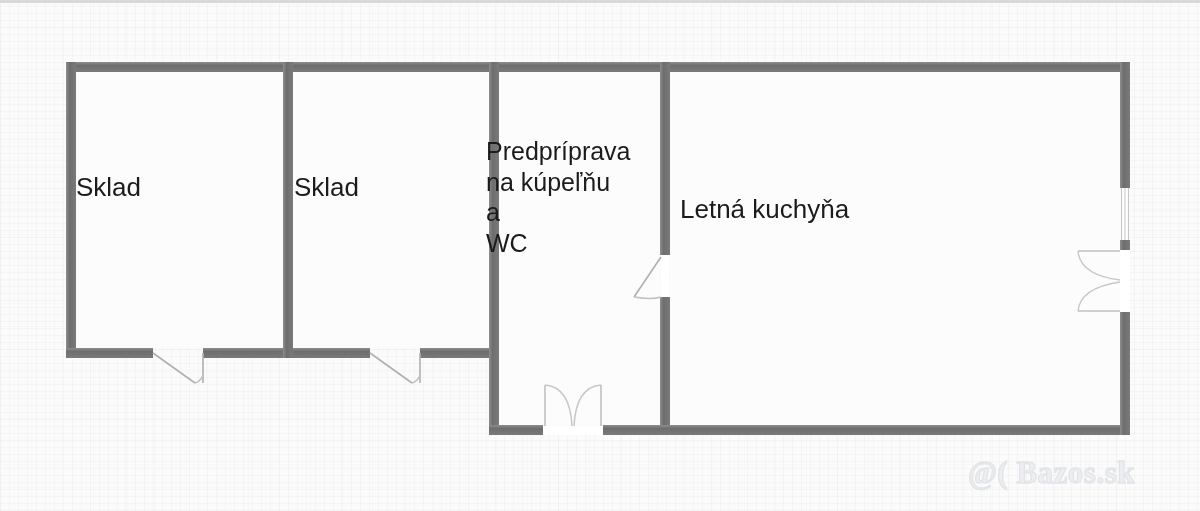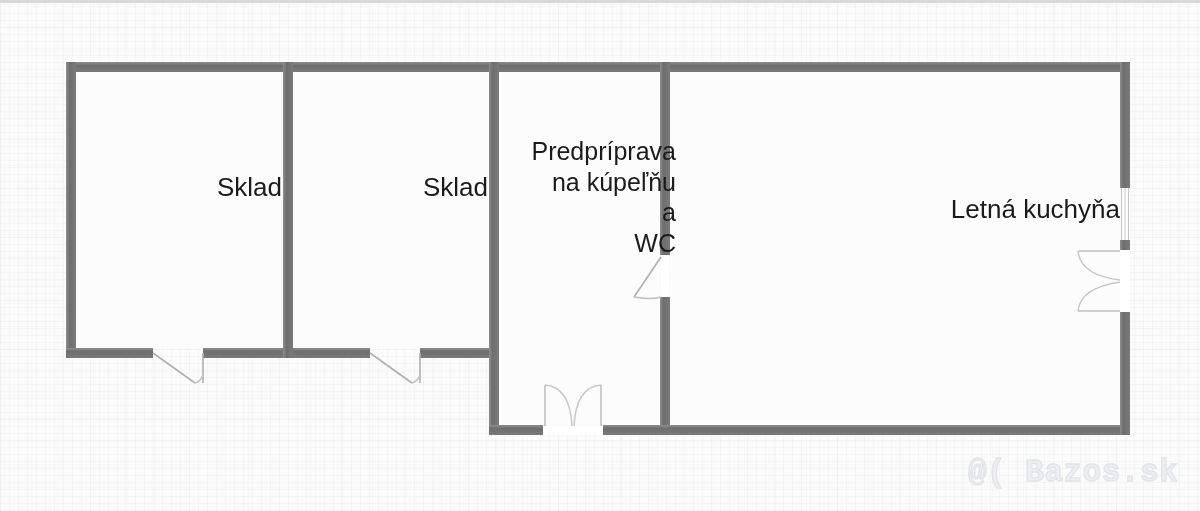--- a/index.html
+++ b/index.html
@@ -31,21 +31,21 @@
     left: 0; top: 0; width: 1200px; height: 3px;
     background: #d8d8d8;
   }
   #plan-svg {
     position: absolute;
     left: 0; top: 0;
   }
   .room-label {
     position: absolute;
     color: #1b1b1b;
-    text-align: right;
+    text-align: left;
     line-height: 1.22;
     white-space: pre;
     pointer-events: none;
   }
   #label-sklad-1 { left: 76px;  top: 172px; width: 206px; font-size: 26px; }
   #label-sklad-2 { left: 294px; top: 172px; width: 194px; font-size: 26px; }
   #label-predpriprava {
     left: 486px; top: 136px; width: 190px; font-size: 25px;
   }
   #label-letna-kuchyna { left: 680px; top: 194px; width: 440px; font-size: 26px; }
@@ -54,21 +54,21 @@
     left: 968px;
     top: 455px;
     font-size: 31px;
     font-weight: bold;
     letter-spacing: 0.5px;
     color: transparent;
     -webkit-text-stroke: 1.3px #e2e4e8;
     text-shadow: 0 0 1px #eceef1;
     white-space: pre;
     pointer-events: none;
-    font-family: Liberation Mono, monospace;
+    font-family: Liberation Serif, serif;
   }
 </style>
 </head>
 <body>
 
 <div id="floorplan-page">
 
   <div id="paper-texture"></div>
   <div id="plan-border-top"></div>
 

